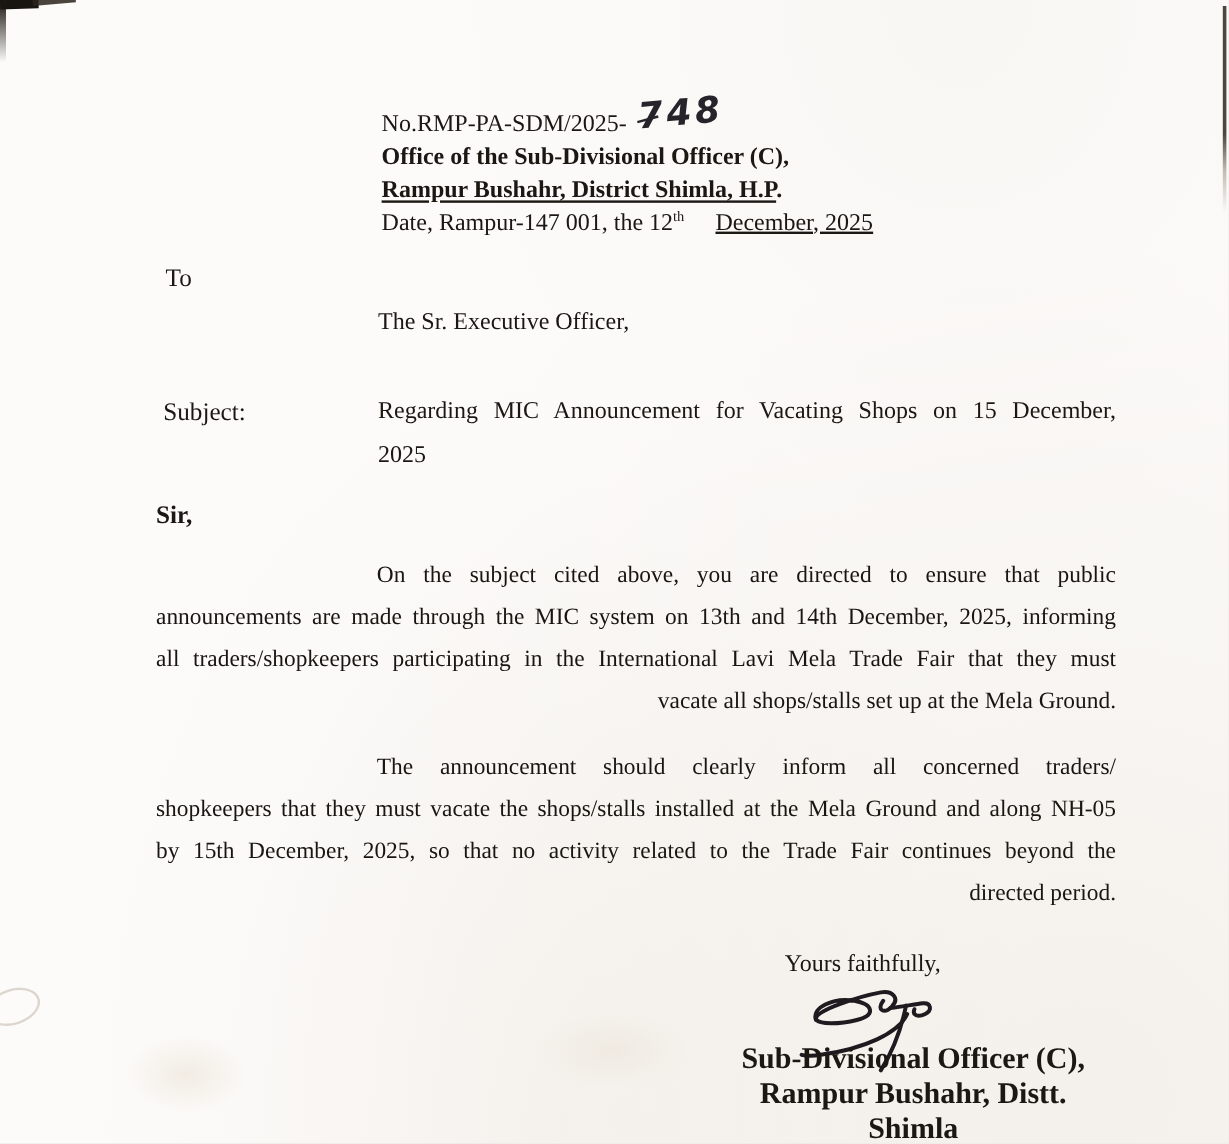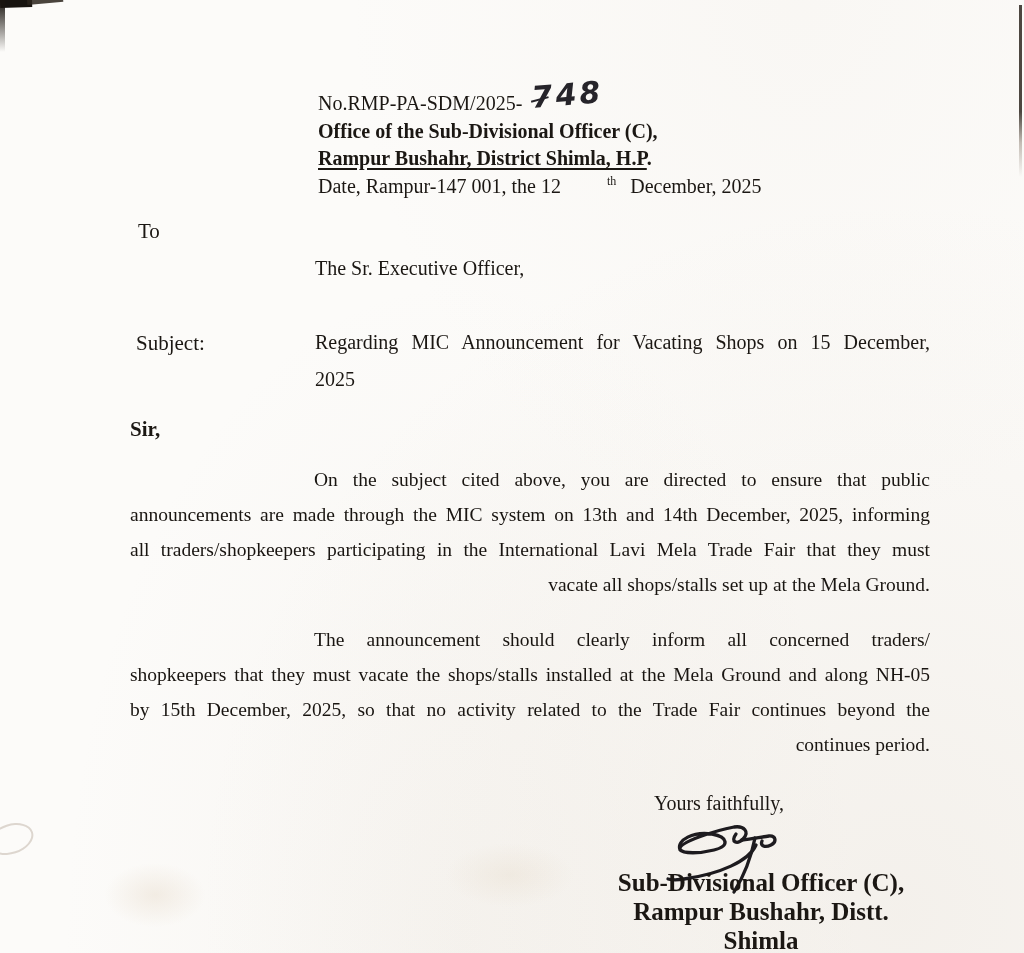--- a/index.html
+++ b/index.html
@@ -11,22 +11,22 @@
       radial-gradient(ellipse at 78% 0%, rgba(222,212,198,0.10), transparent 40%),
       #fcfbf9;
     font-family:"Liberation Serif","DejaVu Serif",serif;
     color:#1b1713;
   }
   .abs{position:absolute;}
   .b{font-weight:700;}
   
   .header-block{left:318px;top:86px;width:460px;font-size:20px;line-height:27.5px;}
   .office-underline{text-decoration:underline;text-decoration-thickness:2.2px;text-underline-offset:3px;}
-  .date-sup{font-size:12px;vertical-align:super;line-height:0;margin-left:46px;}
-  .date-suffix{margin-left:14px;}
+  .date-sup{font-size:12px;vertical-align:super;line-height:0;}
+  .date-suffix{margin-left:26px;text-decoration:underline;}
   .handwritten{
     display:inline-block;position:relative;
     font-family:"DejaVu Sans",sans-serif;font-style:italic;font-weight:600;
     font-size:30px;letter-spacing:3px;color:#26242a;
     transform:rotate(-5deg) translateY(-5px);margin-left:10px;
   }
   .cross-seven{position:absolute;left:-1px;top:15px;width:18px;height:2.4px;background:#26242a;transform:rotate(-10deg);}
   
   .to-label{left:138px;top:219px;font-size:21px;}
   .addressee{left:315px;top:255px;font-size:20px;line-height:26px;}
@@ -97,21 +97,21 @@
     <div class="jline indent">On the subject cited above, you are directed to ensure that public</div>
     <div class="jline">announcements are made through the MIC system on 13th and 14th December, 2025, informing</div>
     <div class="jline">all traders/shopkeepers participating in the International Lavi Mela Trade Fair that they must</div>
     <div class="lline">vacate all shops/stalls set up at the Mela Ground.</div>
   </div>
 
   <div class="abs para para2">
     <div class="jline indent">The announcement should clearly inform all concerned traders/</div>
     <div class="jline">shopkeepers that they must vacate the shops/stalls installed at the Mela Ground and along NH-05</div>
     <div class="jline">by 15th December, 2025, so that no activity related to the Trade Fair continues beyond the</div>
-    <div class="lline">continues period.</div>
+    <div class="lline">directed period.</div>
   </div>
 
   <div class="abs valediction">Yours faithfully,</div>
 
   <svg class="abs signature-svg" width="130" height="90" viewBox="0 0 130 90" fill="none">
     <path d="M 20 32 C 16 22 34 13 52 16 C 68 19 70 28 54 32 C 40 35.5 23 36 20 31.5 C 18 24 58 12 74 9 C 84 7.5 90 14 83 21 C 77 27 70 24 76 16" stroke="#1d1b1f" stroke-width="3.3" stroke-linecap="round" stroke-linejoin="round"></path>
     <path d="M 82 22 C 92 21 101 19 109 18 C 116 17.5 117 24 111 27 C 105 30 100 28 102 23" stroke="#1d1b1f" stroke-width="3.3" stroke-linecap="round" stroke-linejoin="round"></path>
     <path d="M 96 27 C 89 43 60 56 24 61 C 18 62 12 62 8 61" stroke="#1d1b1f" stroke-width="3.3" stroke-linecap="round"></path>
     <path d="M 95 20 C 91 40 84 58 74 74" stroke="#1d1b1f" stroke-width="3.3" stroke-linecap="round"></path>
   </svg>

